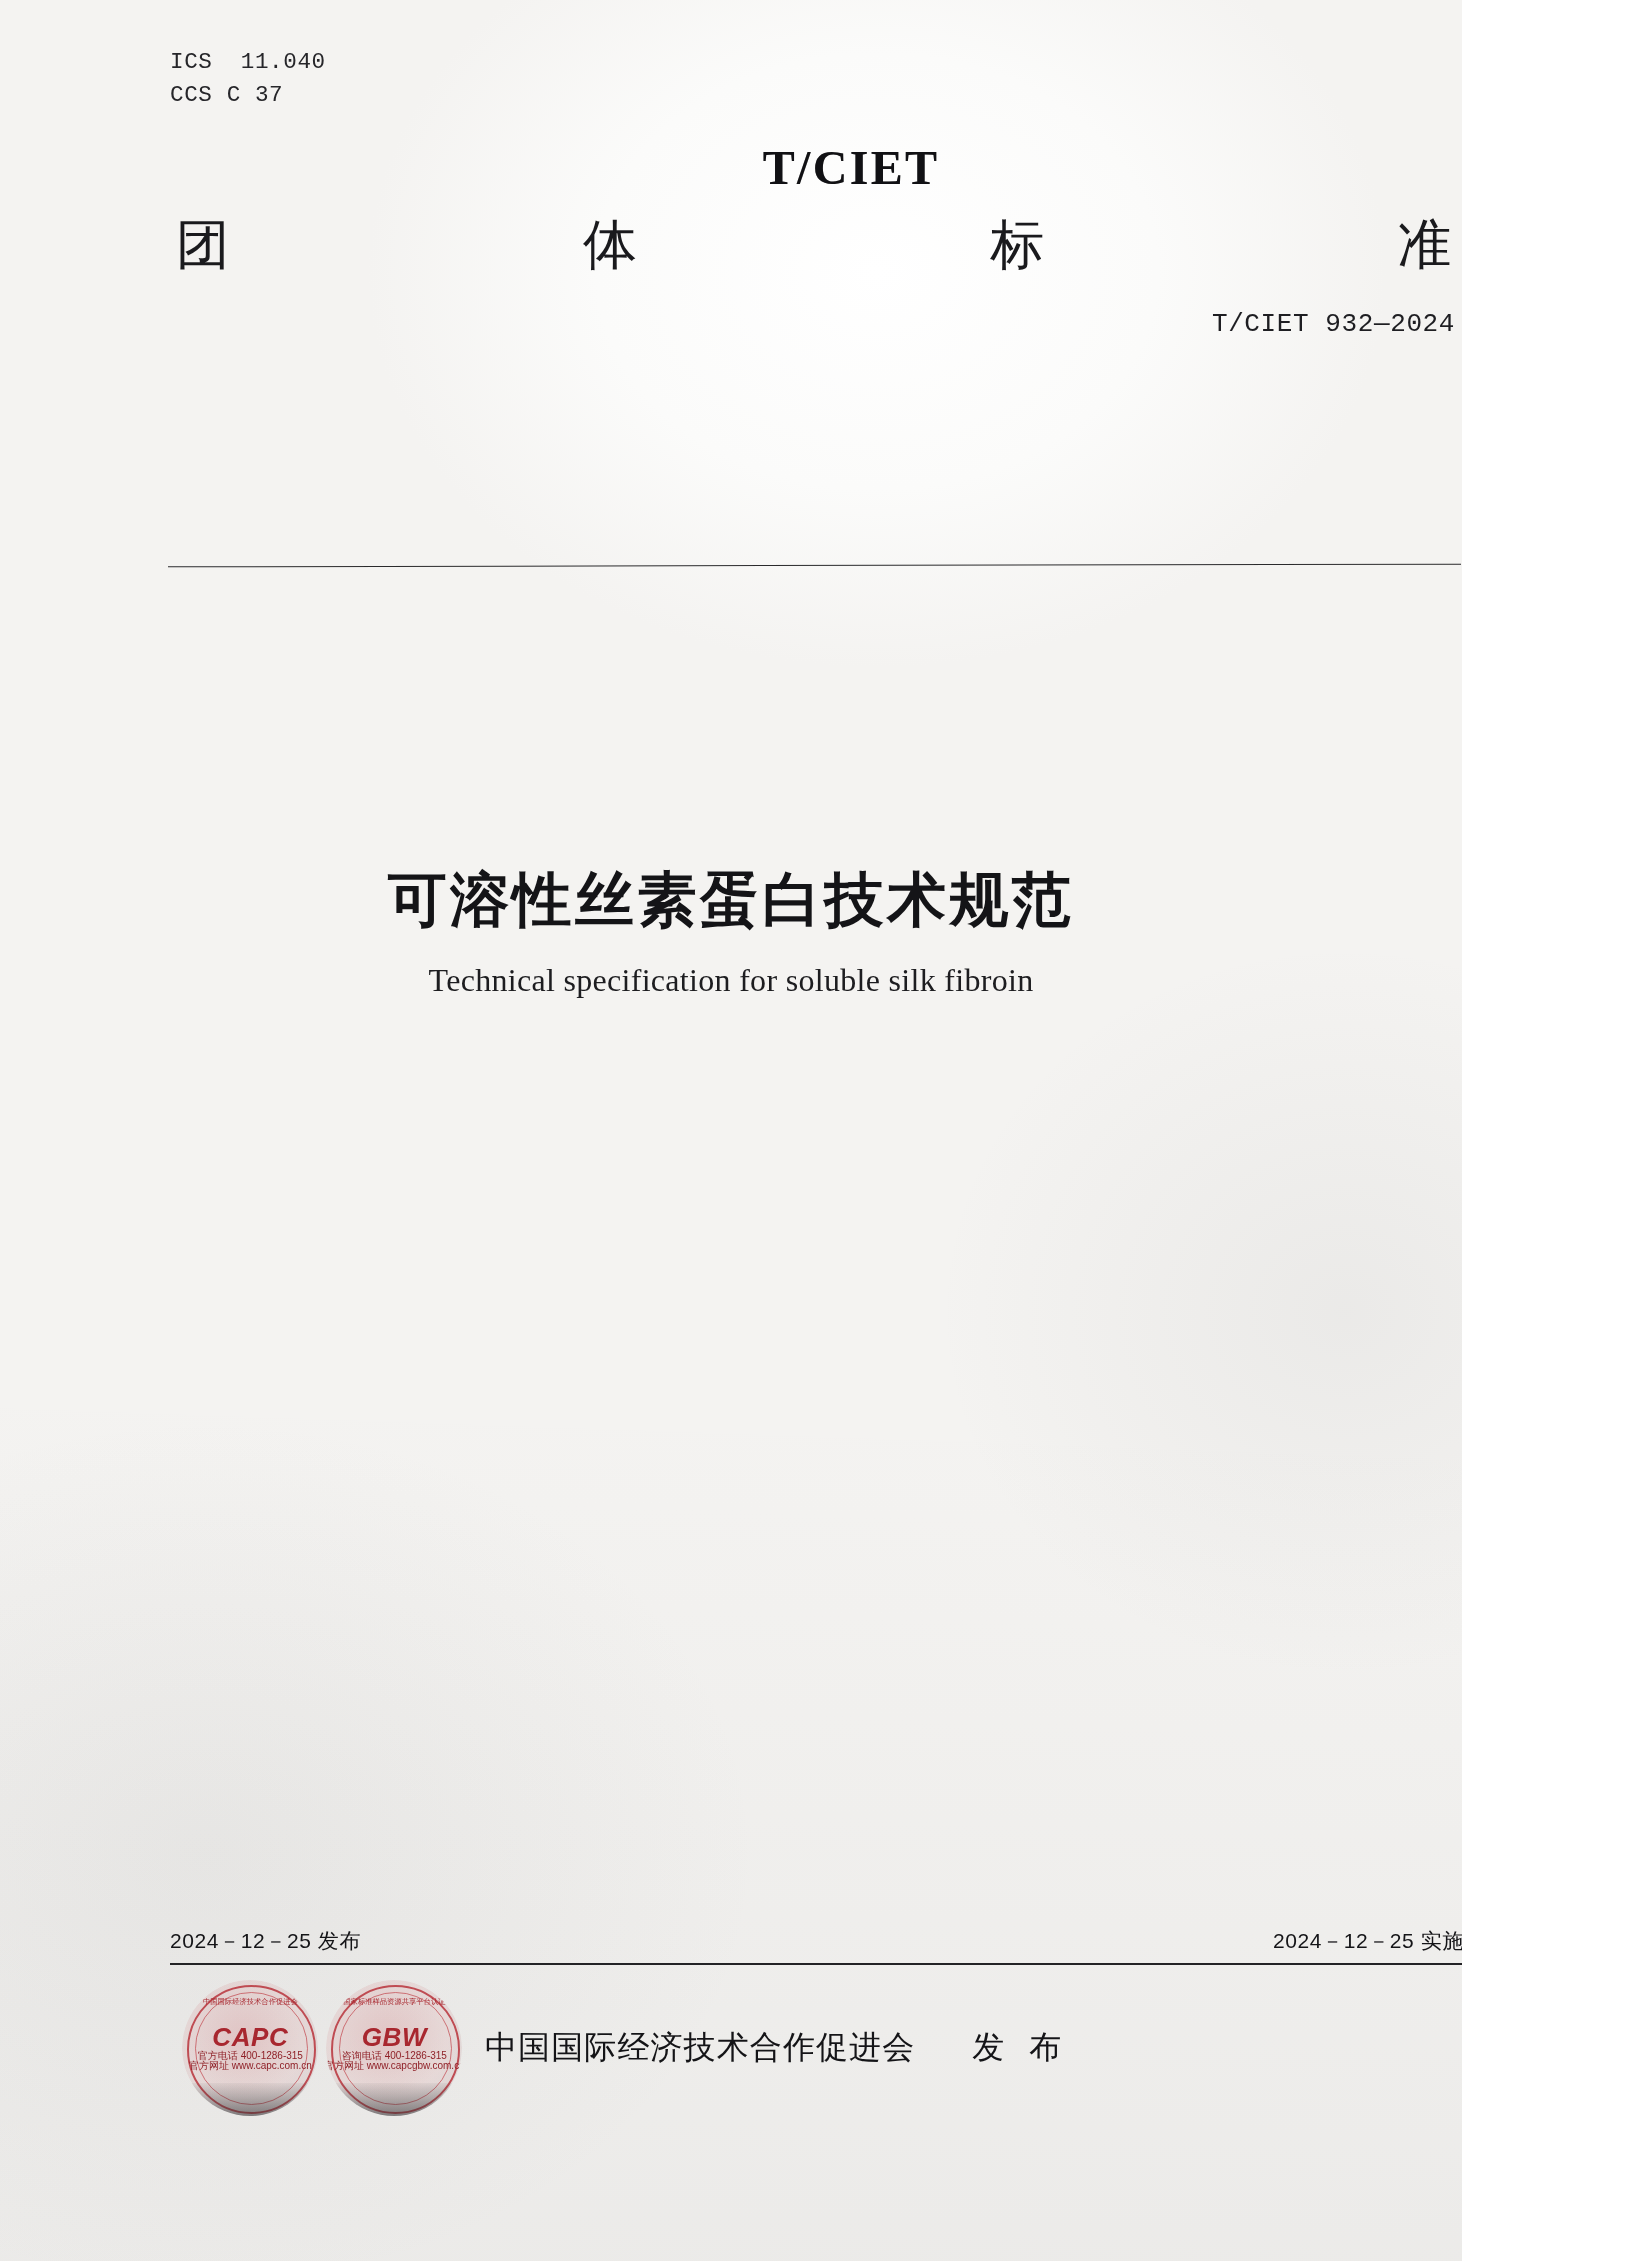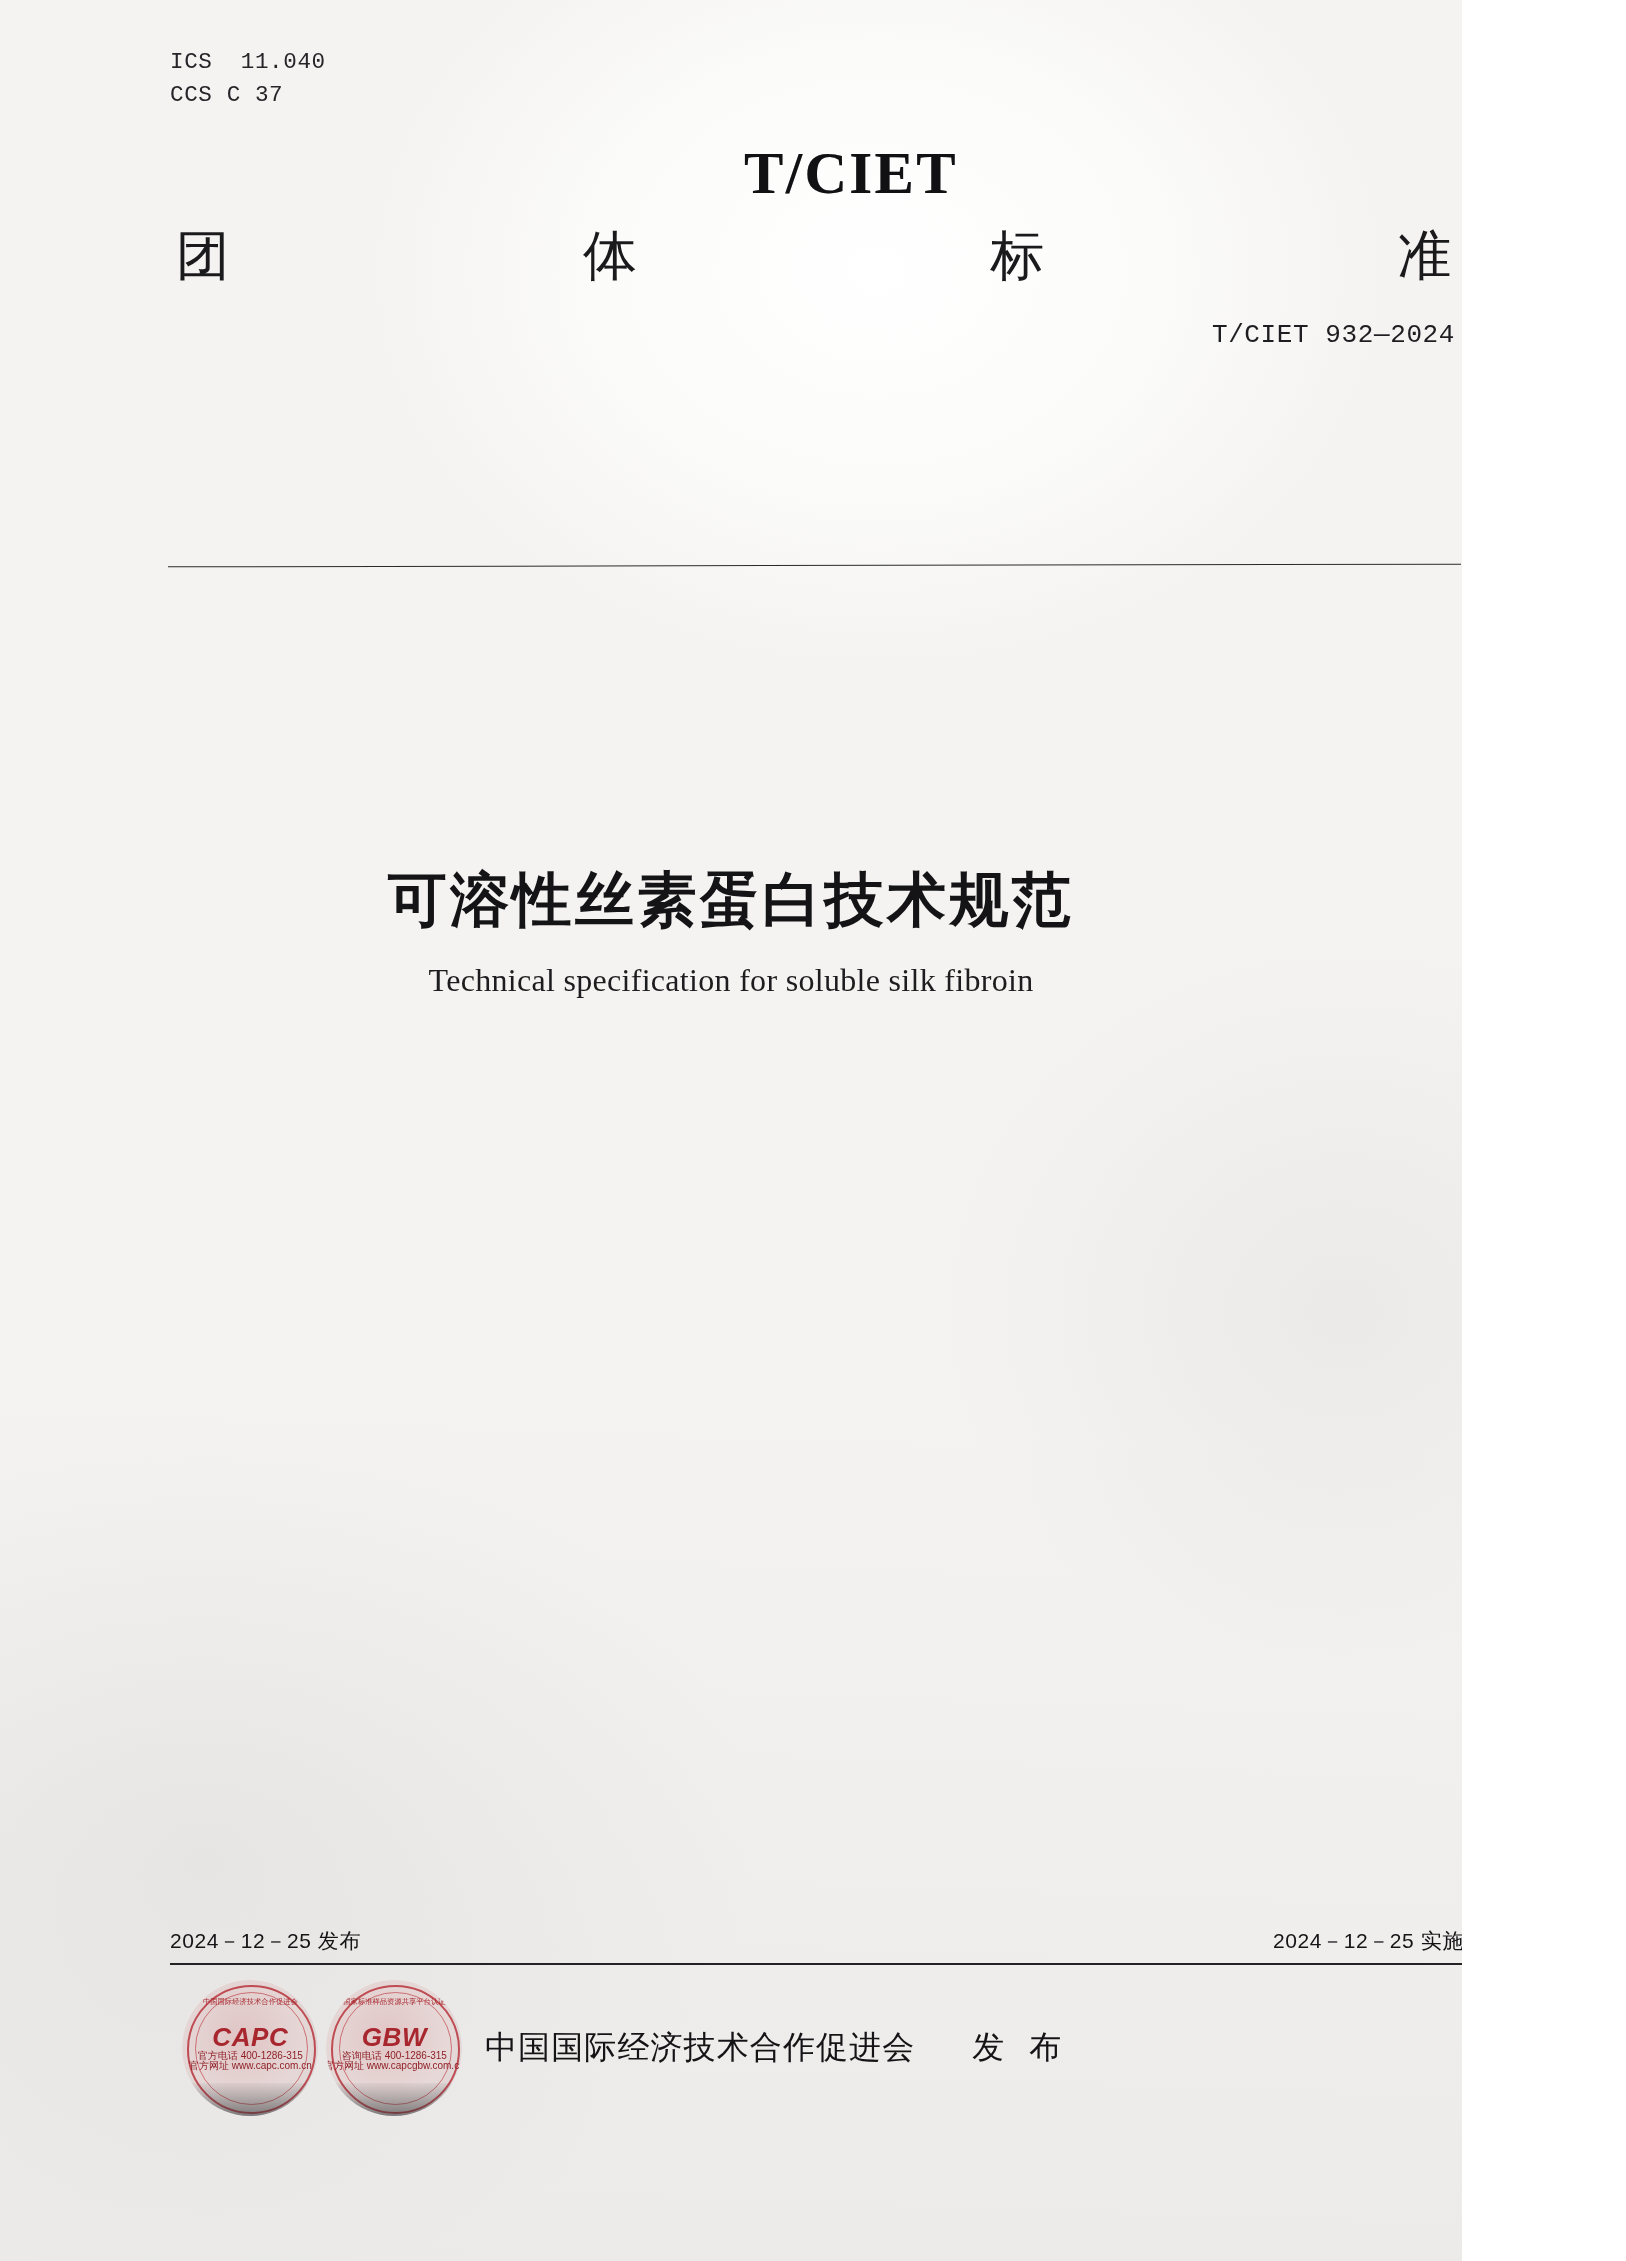--- a/index.html
+++ b/index.html
@@ -58,21 +58,21 @@
   .masthead {
     position: absolute;
     left: 170px;
     top: 144px;
     width: 1294px;
   }
   .tciet-logo {
     text-align: center;
     font-family: "Liberation Serif", serif;
     font-weight: bold;
-    font-size: 59px;
+    font-size: 48px;
     letter-spacing: 2.3px;
     color: #111114;
     line-height: 1;
     margin-left: 68px;
     text-shadow: 0 0 0.6px rgba(0,0,0,0.35);
   }
   .tuanti-row {
     display: flex;
     justify-content: space-between;
     margin-top: 17px;

